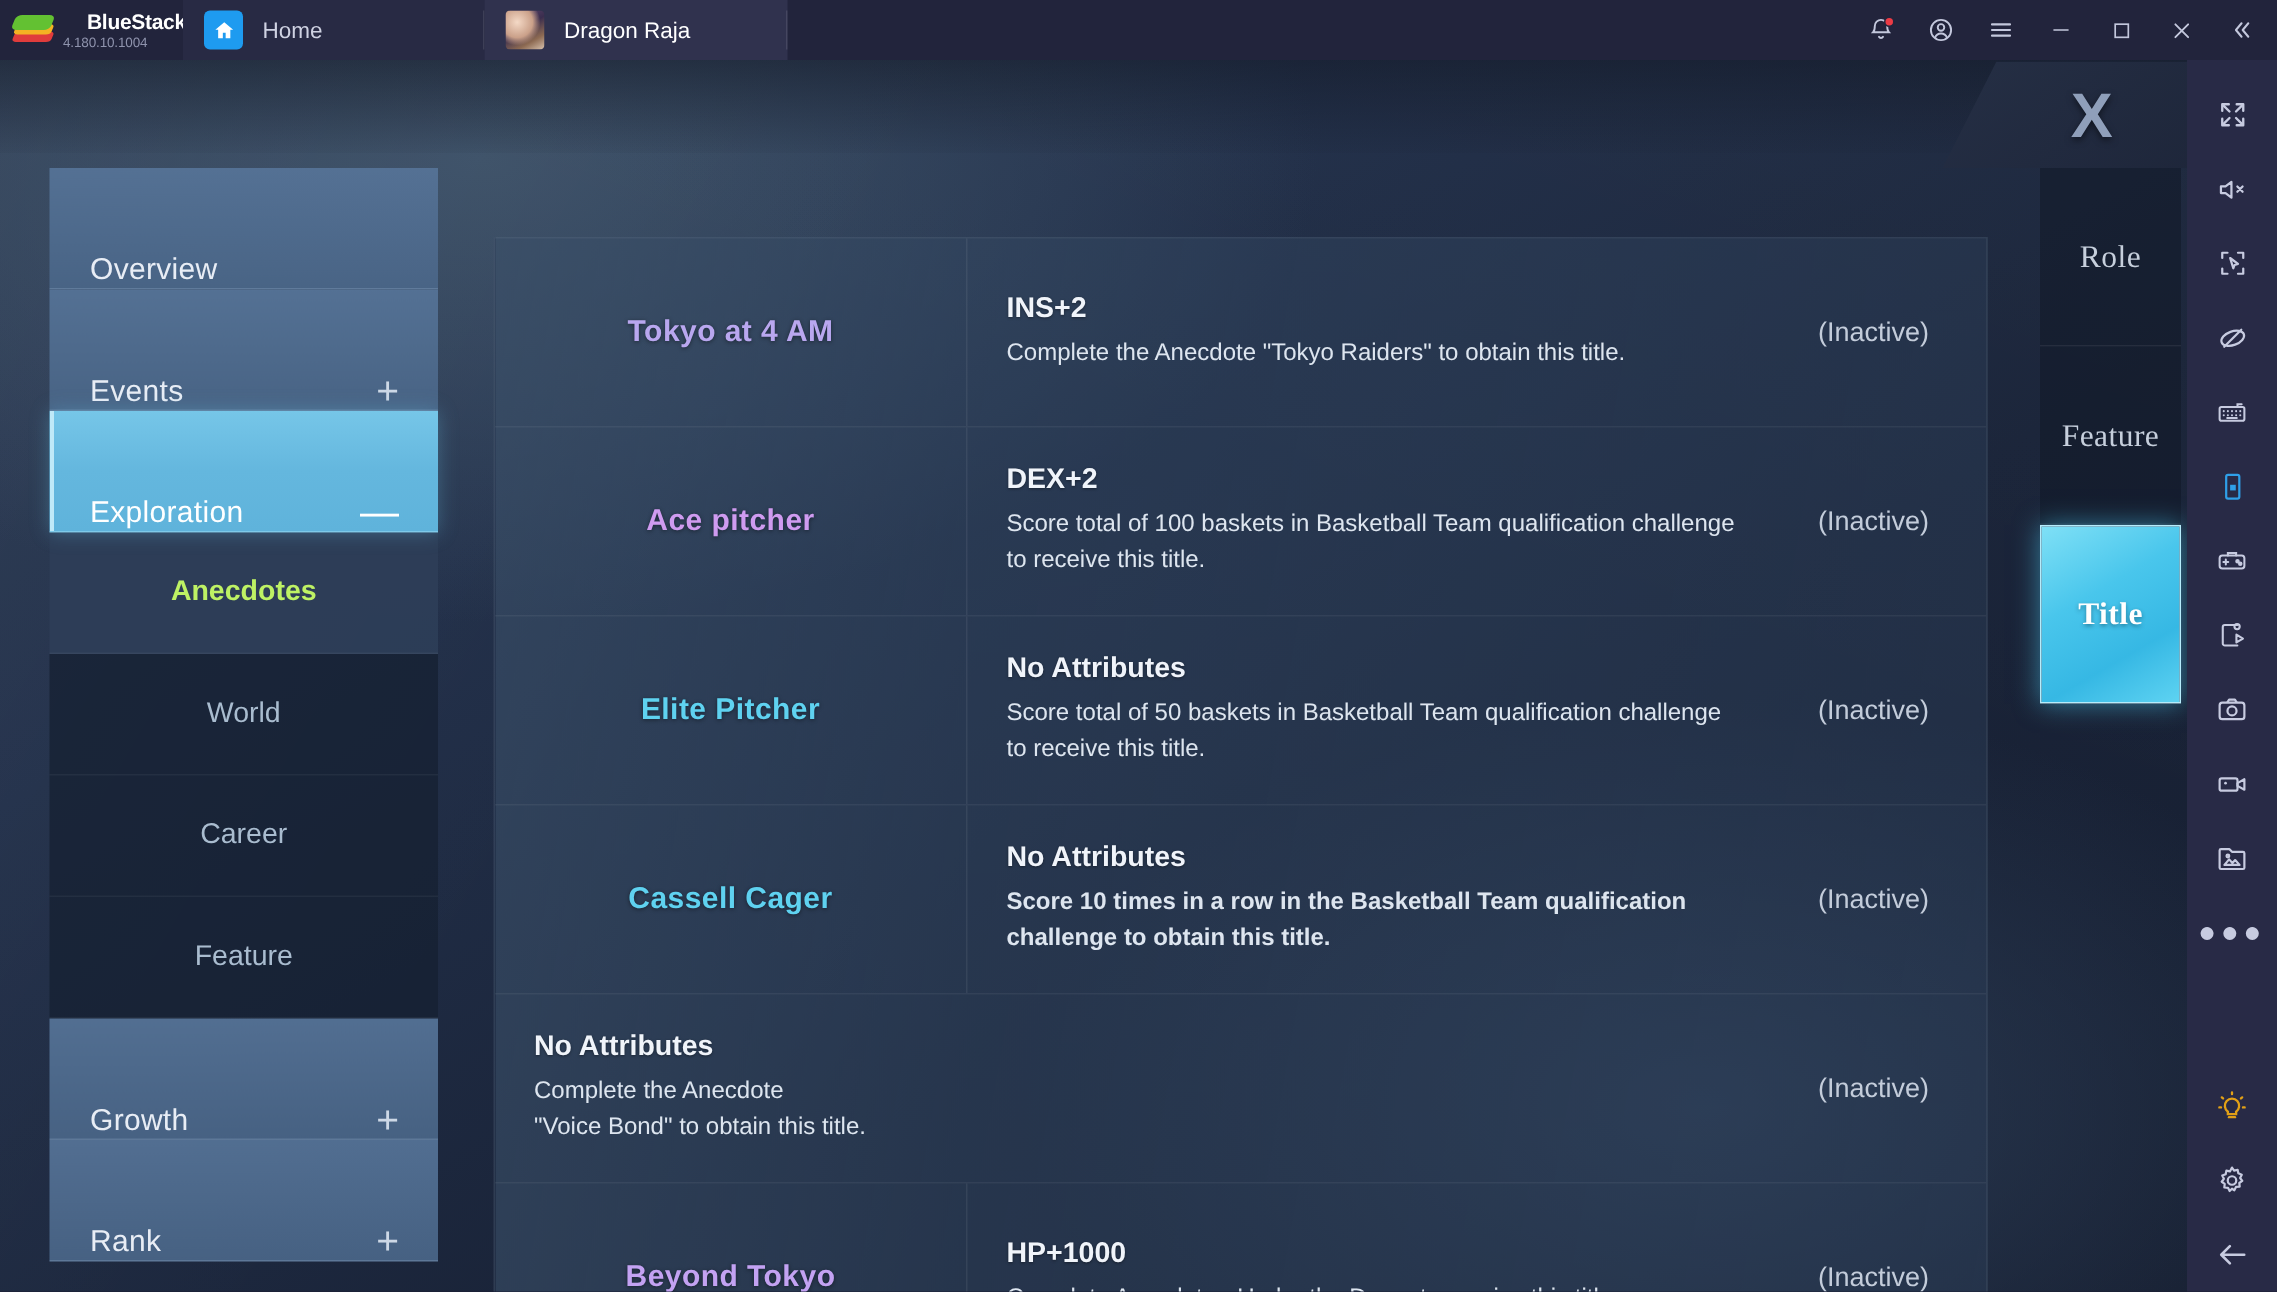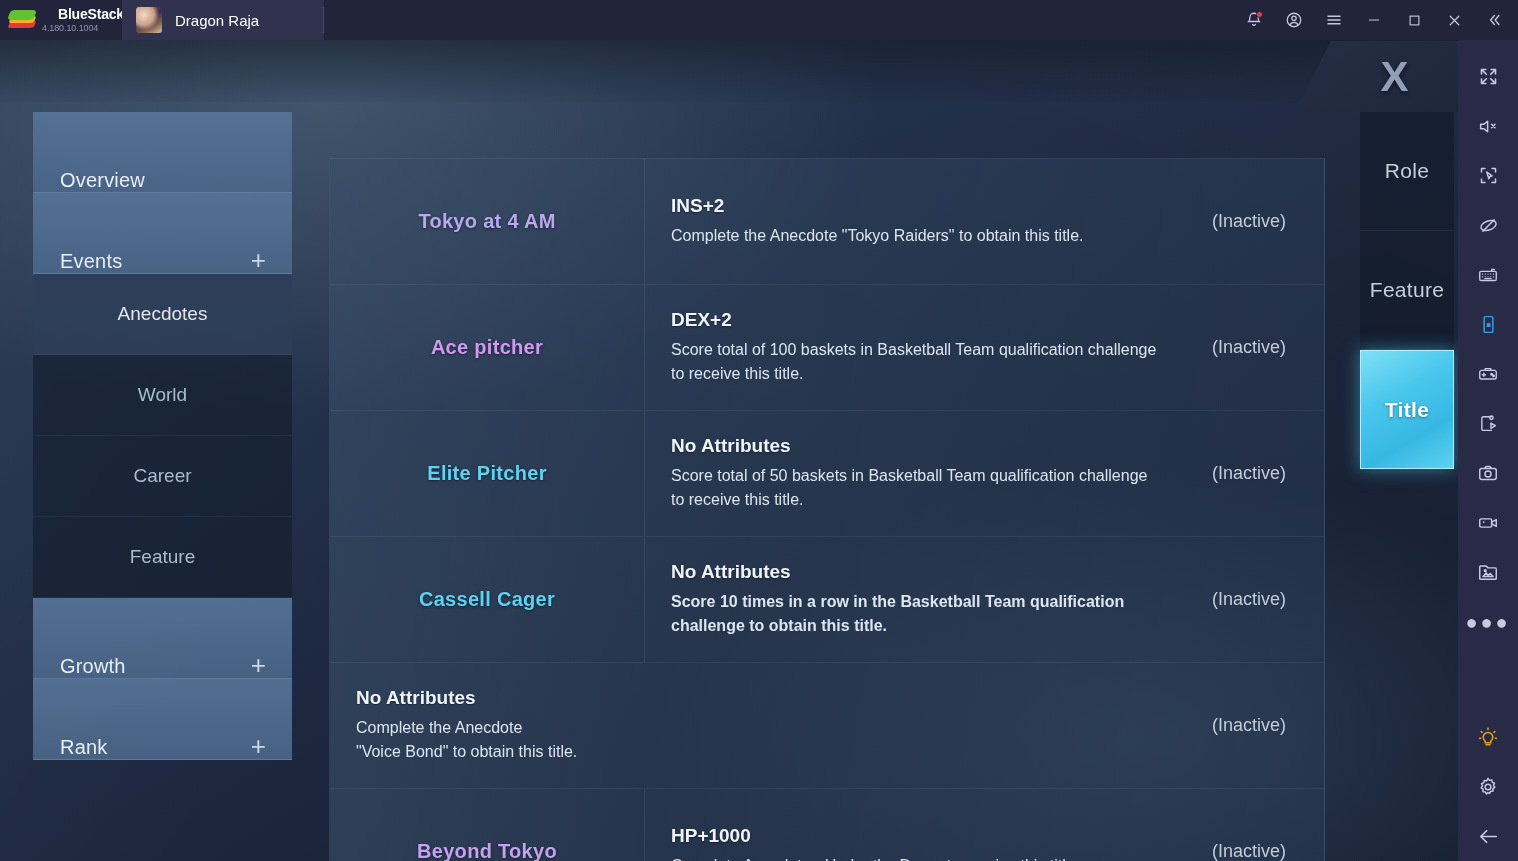--- a/index.html
+++ b/index.html
@@ -195,21 +195,21 @@
   .nav-sub {
     height: 81px;
     display: flex;
     align-items: center;
     justify-content: center;
     cursor: default;
     border-bottom: 1px solid rgba(255,255,255,.05);
   }
   .nav-sub .lbl { font-size: 19px; color: #a9bccf; }
   .nav-sub.sel { background: rgba(46,62,88,.92); }
-  .nav-sub.sel .lbl { color: #e5e5e5; font-weight: normal; }
+  .nav-sub.sel .lbl { color: #bef264; font-weight: bold; }
   .nav-sub.plain { background: rgba(22,32,50,.75); }
 
   
   .list {
     position: absolute;
     left: 329px;
     top: 118px;
     width: 996px;
     height: 703px;
   }
@@ -279,21 +279,21 @@
   }
   .rtab {
     height: 119px;
     display: flex;
     align-items: center;
     justify-content: center;
     cursor: default;
     background: rgba(16,23,38,.55);
     border-bottom: 1px solid rgba(255,255,255,.07);
   }
-  .rtab span { font-size: 21px; color: #c6cfdc; letter-spacing: .3px; }
+  .rtab span { font-size: 21px; color: #c6cfdc; letter-spacing: .3px; font-family: Liberation Serif, serif; }
   .rtab.sel {
     background: linear-gradient(150deg, #7fe0f6 0%, #49c6ec 38%, #36b8e4 70%, #5ed3f2 100%);
     border: 1px solid #b6ecfb;
     box-shadow: 0 0 16px rgba(73,198,236,.55);
   }
   .rtab.sel span { color: #ffffff; font-weight: bold; text-shadow: 0 1px 3px rgba(0,40,60,.45); }
 
   
   .bstoolbar {
     position: absolute;
@@ -326,20 +326,28 @@
       <i class="l1"></i>
         <i class="l2"></i>
         <i class="l3"></i>
     </div>
     <div class="bs-name">
       <div class="n1">BlueStacks</div>
       <div class="n2">4.180.10.1004</div>
     </div>
   </div>
 
+  <div class="tab home">
+    <div class="tab-icon-home">
+      <svg viewBox="0 0 24 24" fill="#ffffff">
+          <path d="M12 3 2.5 11h3v9h5v-6h3v6h5v-9h3z"></path>
+        </svg>
+    </div>
+    <span class="tab-label">Home</span>
+  </div>
 
   <div class="tab active">
     <div class="tab-icon-game"></div>
     <span class="tab-label">Dragon Raja</span>
   </div>
 
   <div class="win-controls">
     <div class="wc">
       <svg width="18" height="18" viewBox="0 0 24 24" fill="none" stroke="currentColor" stroke-width="1.7" stroke-linecap="round">
         <path d="M12 3a5.5 5.5 0 0 0-5.5 5.5c0 4-1.5 5.5-1.5 5.5h14s-1.5-1.5-1.5-5.5A5.5 5.5 0 0 0 12 3z"></path>
@@ -391,20 +399,24 @@
 
   <div class="leftnav">
     <div class="nav-item lvl1">
       <span class="lbl">Overview</span>
       <span class="sign"></span>
     </div>
     <div class="nav-item lvl1">
       <span class="lbl">Events</span>
       <span class="sign">+</span>
     </div>
+    <div class="nav-item lvl1 sel">
+      <span class="lbl">Exploration</span>
+      <span class="sign">—</span>
+    </div>
     <div class="nav-sub sel">
       <span class="lbl">Anecdotes</span>
     </div>
     <div class="nav-sub plain">
       <span class="lbl">World</span>
     </div>
     <div class="nav-sub plain">
       <span class="lbl">Career</span>
     </div>
     <div class="nav-sub plain">

